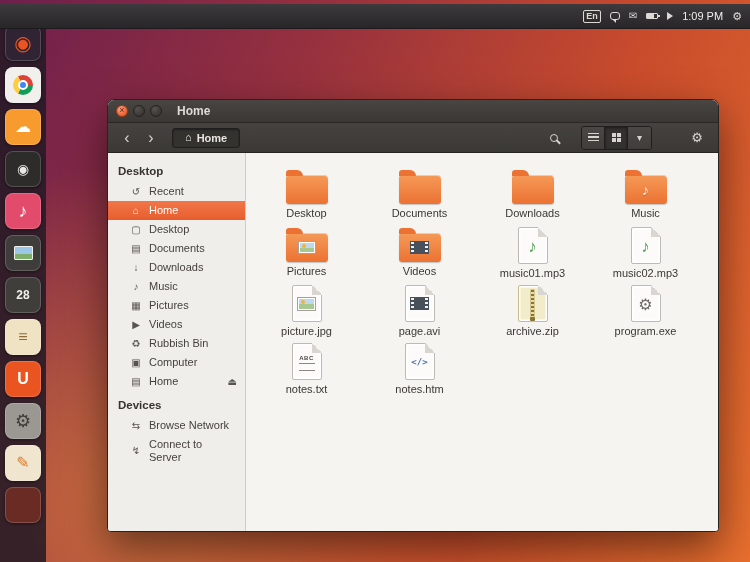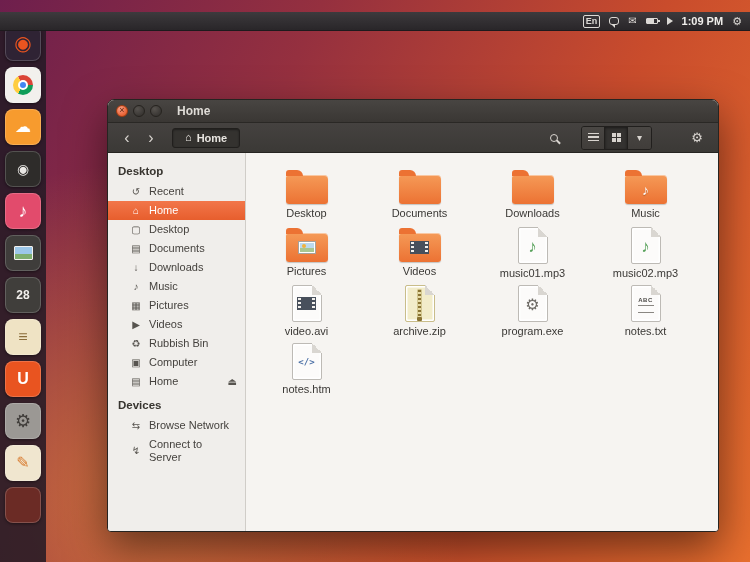--- a/index.html
+++ b/index.html
@@ -3,33 +3,33 @@
 <meta charset="utf-8">
 <style>
   *{box-sizing:border-box;margin:0;padding:0}
   html,body{width:750px;height:562px;overflow:hidden;font-family:"Liberation Sans",sans-serif}
   .desktop{position:absolute;inset:0;width:750px;height:562px;
     background:
       radial-gradient(circle at 18% 88%, rgba(255,170,60,.50), transparent 42%),
       linear-gradient(115deg,#6e1f4d 0%,#95303f 32%,#c94c2c 66%,#e86f2e 100%);}
 
   
-  .top-panel{position:absolute;top:12px;left:0;right:0;height:19px;
+  .top-panel{position:absolute;top:4px;left:0;right:0;height:25px;
     background:linear-gradient(#3d3a3d,#292629);border-bottom:1px solid #1d1a1d;z-index:30}
   .panel-right{position:absolute;right:8px;top:0;height:100%;display:flex;align-items:center;gap:9px}
   .kbd-ind{border:1px solid #dcd9d5;border-radius:2px;font-size:9px;padding:0 2px;line-height:11px;color:#dcd9d5;font-weight:bold}
   .p-chat{width:10px;height:8px;border:1px solid #dcd9d5;border-radius:3px;position:relative;display:inline-block}
   .p-chat::after{content:"";position:absolute;left:2px;bottom:-4px;border-left:3px solid transparent;border-top:3px solid #dcd9d5}
   .p-mail{font-size:10px;color:#dcd9d5;line-height:1}
   .p-batt{width:12px;height:6px;border:1px solid #dcd9d5;border-radius:1px;position:relative;display:inline-block;
     background:linear-gradient(90deg,#dcd9d5 70%,transparent 70%)}
   .p-batt::after{content:"";position:absolute;right:-3px;top:1px;width:2px;height:2px;background:#dcd9d5}
   .p-vol{width:0;height:0;border-top:4px solid transparent;border-bottom:4px solid transparent;border-left:6px solid #dcd9d5;display:inline-block}
   .p-gear{font-size:11px;color:#dcd9d5;line-height:1}
-  .p-clock{font-size:11px;color:#f0eeeb;font-weight:bold}
+  .p-clock{font-size:11px;color:#f0eeeb;font-weight:normal}
 
   
   .launcher{position:absolute;top:19px;left:0;bottom:0;width:46px;background:rgba(38,26,38,.88);
     display:flex;flex-direction:column;align-items:center;padding-top:6px;gap:6px;z-index:20;overflow:hidden}
   .tile{width:36px;height:36px;border-radius:8px;display:flex;align-items:center;justify-content:center;flex:none;
     box-shadow:inset 0 0 0 1px rgba(255,255,255,.18),0 1px 3px rgba(0,0,0,.45);cursor:pointer}
   .tile-glyph{font-size:18px;line-height:1}
   .tile-dash .tile-glyph{font-size:20px}
   .tile-chrome .tile-glyph{width:20px;height:20px;border-radius:50%;position:relative;
     background:conic-gradient(from -30deg,#db4437 0 120deg,#0f9d58 120deg 240deg,#ffcd40 240deg 360deg)}
@@ -314,24 +314,30 @@
             </div>
             <div class="file-label">music01.mp3</div>
           </div>
           <div class="file">
             <div class="file-icon k-music-note">
               <span class="em em-music-note">♪</span>
             </div>
             <div class="file-label">music02.mp3</div>
           </div>
           <div class="file">
+            <div class="file-icon k-photo">
+              <span class="em em-photo"></span>
+            </div>
+            <div class="file-label">picture.jpg</div>
+          </div>
+          <div class="file">
             <div class="file-icon k-film">
               <span class="em em-film"></span>
             </div>
-            <div class="file-label">video.avi</div>
+            <div class="file-label">page.avi</div>
           </div>
           <div class="file">
             <div class="file-icon k-zipper">
               <span class="em em-zipper"></span>
             </div>
             <div class="file-label">archive.zip</div>
           </div>
           <div class="file">
             <div class="file-icon k-gear">
               <span class="em em-gear">⚙</span>

